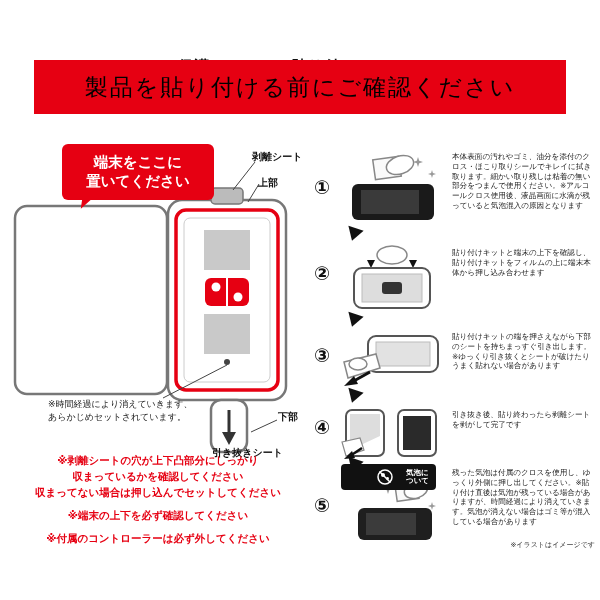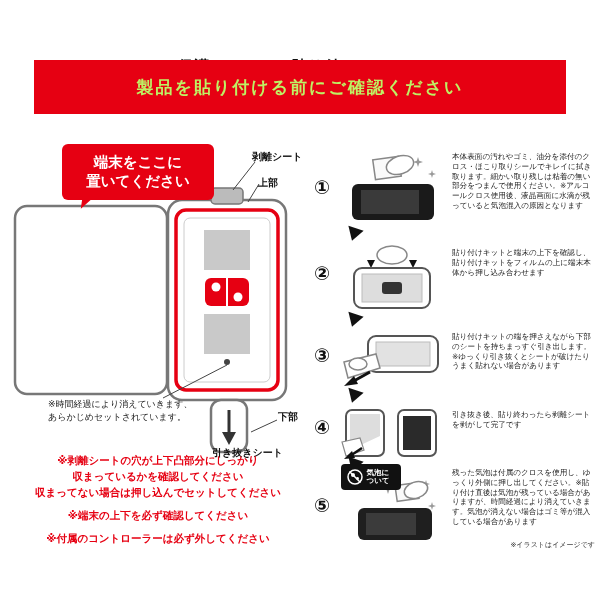--- a/index.html
+++ b/index.html
@@ -4,21 +4,21 @@
 <style>
   html,body{margin:0;padding:0;background:#fff;}
   #page{position:relative;width:600px;height:600px;background:#fff;overflow:hidden;
         font-family:"Liberation Sans","DejaVu Sans",sans-serif;color:#111;}
 
   .page-title{position:absolute;top:16px;left:0;width:100%;text-align:center;
               font-size:15px;font-weight:bold;letter-spacing:1px;margin-top:41px;}
 
   .banner{position:absolute;left:34px;top:60px;width:532px;height:54px;background:#e60012;
           display:flex;align-items:center;justify-content:center;}
-  .banner span{color:#bef264;font-size:17px;font-weight:bold;letter-spacing:2px;}
+  .banner span{color:#000000;font-size:23px;font-weight:normal;letter-spacing:2px;}
 
   .callout{position:absolute;left:62px;top:144px;width:152px;height:56px;background:#e60012;
            border-radius:6px;display:flex;flex-direction:column;align-items:center;justify-content:center;
            color:#fff;font-weight:bold;font-size:14.5px;line-height:1.3;z-index:3;text-align:center;}
   .callout-tail{position:absolute;left:82px;top:192px;width:0;height:0;
                 border-top:18px solid #e60012;border-right:15px solid transparent;
                 transform:rotate(8deg);z-index:2;}
 
   .diagram-svg{position:absolute;left:5px;top:148px;}
 
@@ -44,22 +44,22 @@
 
   .illo{position:absolute;left:340px;}
   .i1{top:150px;} .i2{top:244px;} .i3{top:330px;} .i4{top:406px;} .i5{top:474px;}
 
   .step-arrow{position:absolute;left:346px;width:0;height:0;
               border-top:13px solid #111;border-left:8px solid transparent;border-right:8px solid transparent;
               transform:rotate(18deg);}
   .a1{top:228px;} .a2{top:314px;} .a3{top:390px;} .a4{top:459px;}
 
   .bubble-badge{position:absolute;left:341px;top:464px;width:60px;height:26px;background:#111;
-                border-radius:4px;display:flex;align-items:center;justify-content:center;gap:3px;
-                z-index:4;}
+                border-radius:4px;display:flex;align-items:center;justify-content:space-between;gap:3px;
+                z-index:4;padding-left:35px;}
   .bubble-badge .txt{color:#fff;font-size:7.5px;font-weight:bold;line-height:8px;width:30px;}
 
   .footer-note{position:absolute;left:452px;top:540px;width:143px;text-align:right;
                font-size:7px;color:#333;}
 </style>
 </head>
 <body>
 
 <div id="page">
 

